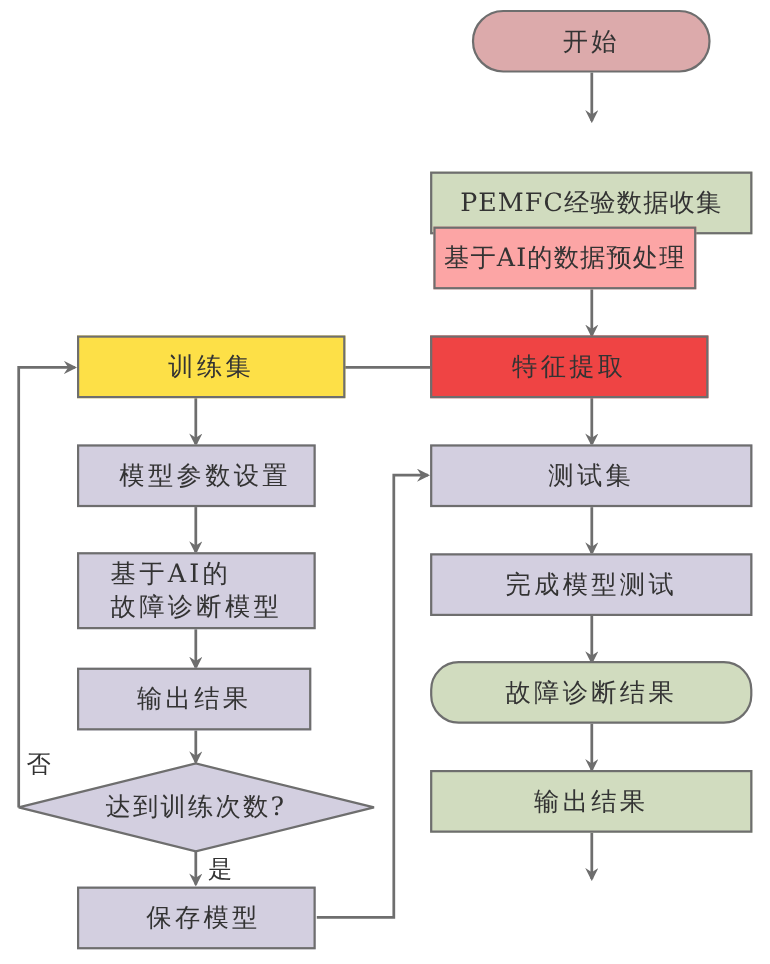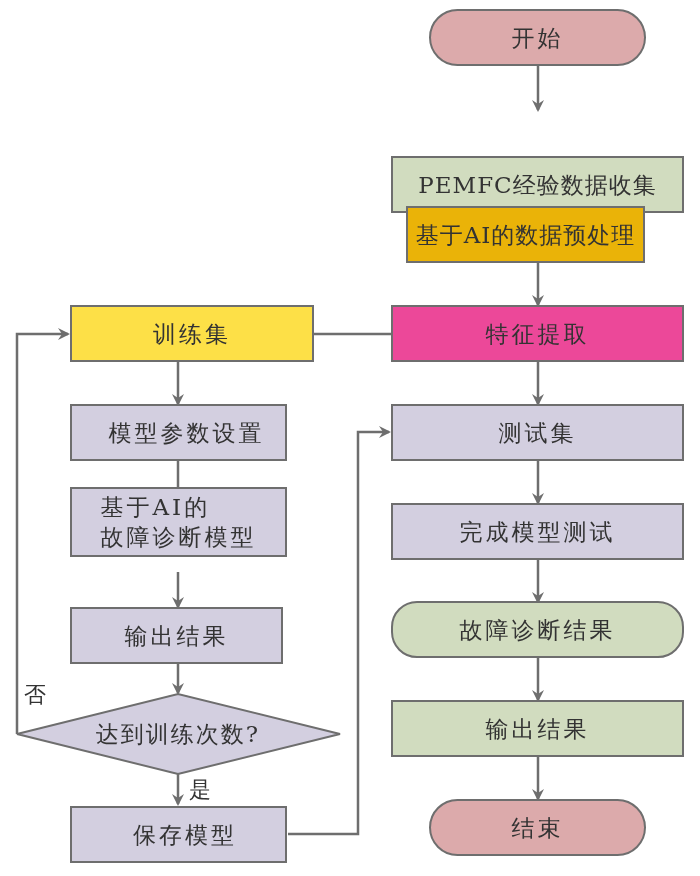--- a/index.html
+++ b/index.html
@@ -44,49 +44,46 @@
     </g>
     <polygon points="17,734 178,694 340,734 178,774" fill="#d3cfe0" stroke="#6e6e6e" stroke-width="2"></polygon>
   </svg>
 
   <div class="node terminal" style="left:429px;top:9px;width:217px;height:57px;background:#dcaaab;">
       <span>开始</span>
     </div>
   <div class="node" style="left:391px;top:108px;width:293px;height:57px;background:#d1dcbf;letter-spacing:1px;margin-top:48px;">
       <span>PEMFC经验数据收集</span>
     </div>
-  <div class="node" style="left:406px;top:206px;width:239px;height:57px;background:#eab308;letter-spacing:1px;">
+  <div class="node" style="left:394px;top:206px;width:239px;height:57px;background:#fca5a5;letter-spacing:1px;">
       <span>基于AI的数据预处理</span>
     </div>
-  <div class="node" style="left:391px;top:305px;width:293px;height:57px;background:#ec4899;">
+  <div class="node" style="left:391px;top:305px;width:253px;height:57px;background:#ef4444;">
       <span>特征提取</span>
     </div>
   <div class="node" style="left:391px;top:503px;width:293px;height:57px;background:#d3cfe0;">
       <span>完成模型测试</span>
     </div>
   <div class="node" style="left:391px;top:404px;width:293px;height:57px;background:#d3cfe0;">
       <span>测试集</span>
     </div>
   <div class="node" style="left:391px;top:601px;width:293px;height:57px;background:#d1dcbf;border-radius:26px;">
       <span>故障诊断结果</span>
     </div>
   <div class="node" style="left:391px;top:700px;width:293px;height:57px;background:#d1dcbf;">
       <span>输出结果</span>
     </div>
-  <div class="node terminal" style="left:429px;top:799px;width:217px;height:57px;background:#dcaaab;">
-      <span>结束</span>
-    </div>
 
   <div class="node" style="left:70px;top:305px;width:244px;height:57px;background:#fde047;">
       <span>训练集</span>
     </div>
   <div class="node" style="left:70px;top:404px;width:217px;height:57px;background:#d3cfe0;padding-left:16px;">
       <span>模型参数设置</span>
     </div>
-  <div class="node" style="left:70px;top:487px;width:217px;height:70px;background:#d3cfe0;">
+  <div class="node" style="left:70px;top:502px;width:217px;height:70px;background:#d3cfe0;">
       <span>基于AI的
 故障诊断模型</span>
     </div>
   <div class="node" style="left:70px;top:607px;width:213px;height:57px;background:#d3cfe0;">
       <span>输出结果</span>
     </div>
   <div class="node" style="left:60px;top:714px;width:236px;height:40px;border:none;background:transparent;letter-spacing:2px;">
       <span>达到训练次数?</span>
     </div>
   <div class="node" style="left:70px;top:806px;width:217px;height:57px;background:#d3cfe0;padding-left:13px;">

